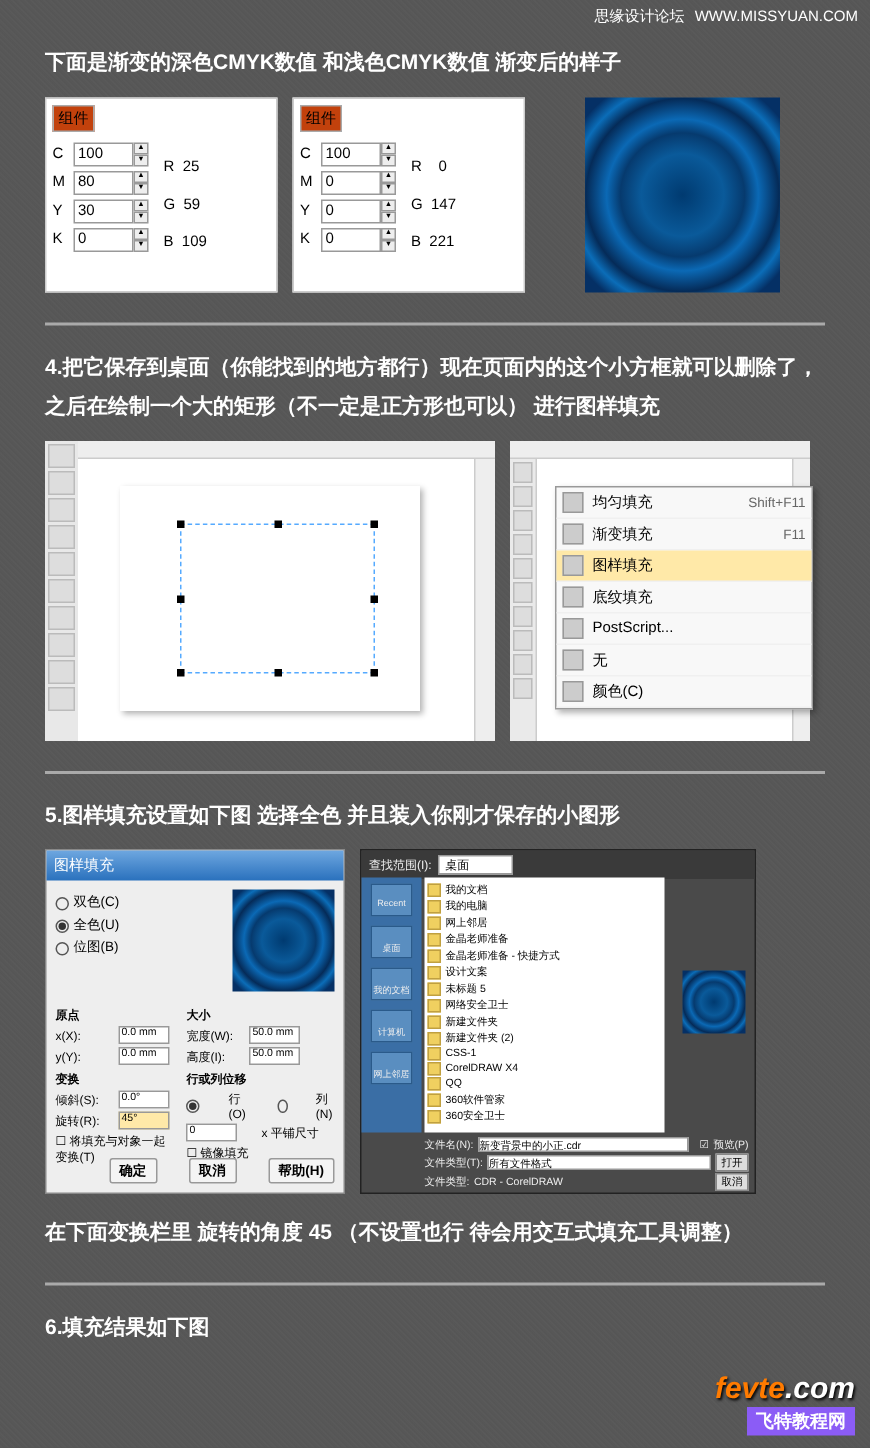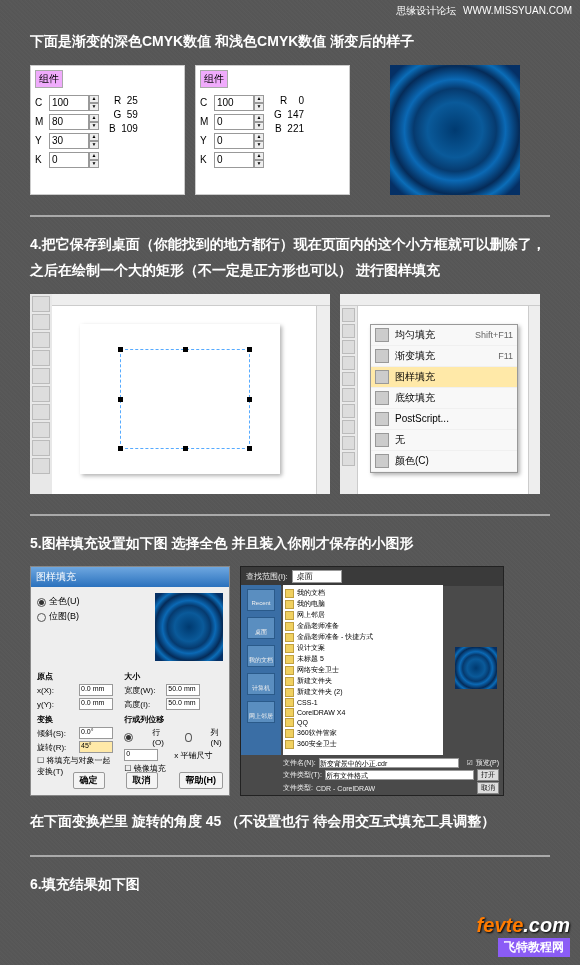--- a/index.html
+++ b/index.html
@@ -32,39 +32,39 @@
   .cmyk-panel {
     background: #fff;
     color: #000;
     width: 155px;
     height: 130px;
     border: 1px solid #ccc;
     font-size: 10px;
     padding: 4px;
   }
   .cmyk-panel .title {
-    background: #f0abfc;
+    background: #c2410c;
     border: 1px solid #aaa;
     padding: 1px 3px;
     display: inline-block;
     margin-bottom: 4px;
   }
   .cmyk-row { display: flex; align-items: center; margin: 3px 0; }
   .cmyk-row .lab { width: 14px; }
   .cmyk-row .inp {
     width: 40px; height: 16px; border: 1px solid #999;
     display: inline-block; padding: 0 2px; line-height: 14px;
     background: #fff;
   }
   .cmyk-row .spinner {
     width: 10px; height: 16px; display: inline-flex; flex-direction: column;
   }
   .cmyk-row .spinner div { flex:1; border:1px solid #999; font-size:5px; line-height:5px; text-align:center; background:#eee; }
   .rgb-col { margin-left: 10px; }
-  .rgb-col div { margin: 3px 0; white-space: pre; text-align: right; }
+  .rgb-col div { margin: 14px 0; white-space: pre; }
   .swatch {
     width: 130px; height: 130px;
     background: radial-gradient(circle at center, #003a70 0%, #0a5a9a 30%, #063a6e 45%, #0b69b5 55%, #052b58 70%, #0b6db8 80%, #053065 90%);
     margin-left: 30px;
     position: relative;
   }
   .swatch.small { width: 68px; height: 68px; }
   .swatch.tiny { width: 42px; height: 42px; }
   hr.sep {
     margin: 20px 0 14px;
@@ -118,21 +118,21 @@
     position: absolute; left: 0; top: 12px; bottom: 0; width: 18px;
     background: #eaeaea; border-right: 1px solid #ccc;
     display:flex; flex-direction:column; gap:2px; padding:2px;
   }
   .fill-menu-shot .toolbar-left div { height:14px; background:#ddd; border:1px solid #bbb; }
   .fill-menu-shot .toolbar-right {
     position: absolute; right:0; top:12px; bottom:0; width:12px; background:#eee;
     border-left:1px solid #ccc;
   }
   .fill-menu-shot .menu {
-    position: absolute; left: 30px; top: 30px; width: 148px;
+    position: absolute; left: 30px; top: 30px; width: 172px;
     background: #f8f8f8; border: 1px solid #999; box-shadow: 2px 2px 4px rgba(0,0,0,.3);
   }
   .fill-menu-shot .menu .item {
     display: flex; align-items: center; padding: 3px 4px; gap: 6px;
     border-bottom: 1px solid #f0f0f0;
   }
   .fill-menu-shot .menu .item.sel { background: #ffe9a8; }
   .fill-menu-shot .menu .ic {
     width: 14px; height: 14px; background: #ccc; border: 1px solid #999;
   }
@@ -404,20 +404,21 @@
   </div>
 
   <hr class="sep">
 
   <div class="instruction">5.图样填充设置如下图 选择全色 并且装入你刚才保存的小图形</div>
   <div class="row">
     <div class="dialog-shot">
       <div class="titlebar">图样填充</div>
       <div class="body">
         <div class="preview swatch small"></div>
+        <div class="radio-row"><span class="radio"></span><span>双色(C)</span></div>
         <div class="radio-row"><span class="radio checked"></span><span>全色(U)</span></div>
         <div class="radio-row"><span class="radio"></span><span>位图(B)</span></div>
         <div class="fields">
           <div class="fieldcol">
             <div class="group-title">原点</div>
             <div class="fr">
                 <span class="lab">x(X):</span>
                 <span class="spin">0.0 mm</span>
               </div>
             <div class="fr">

